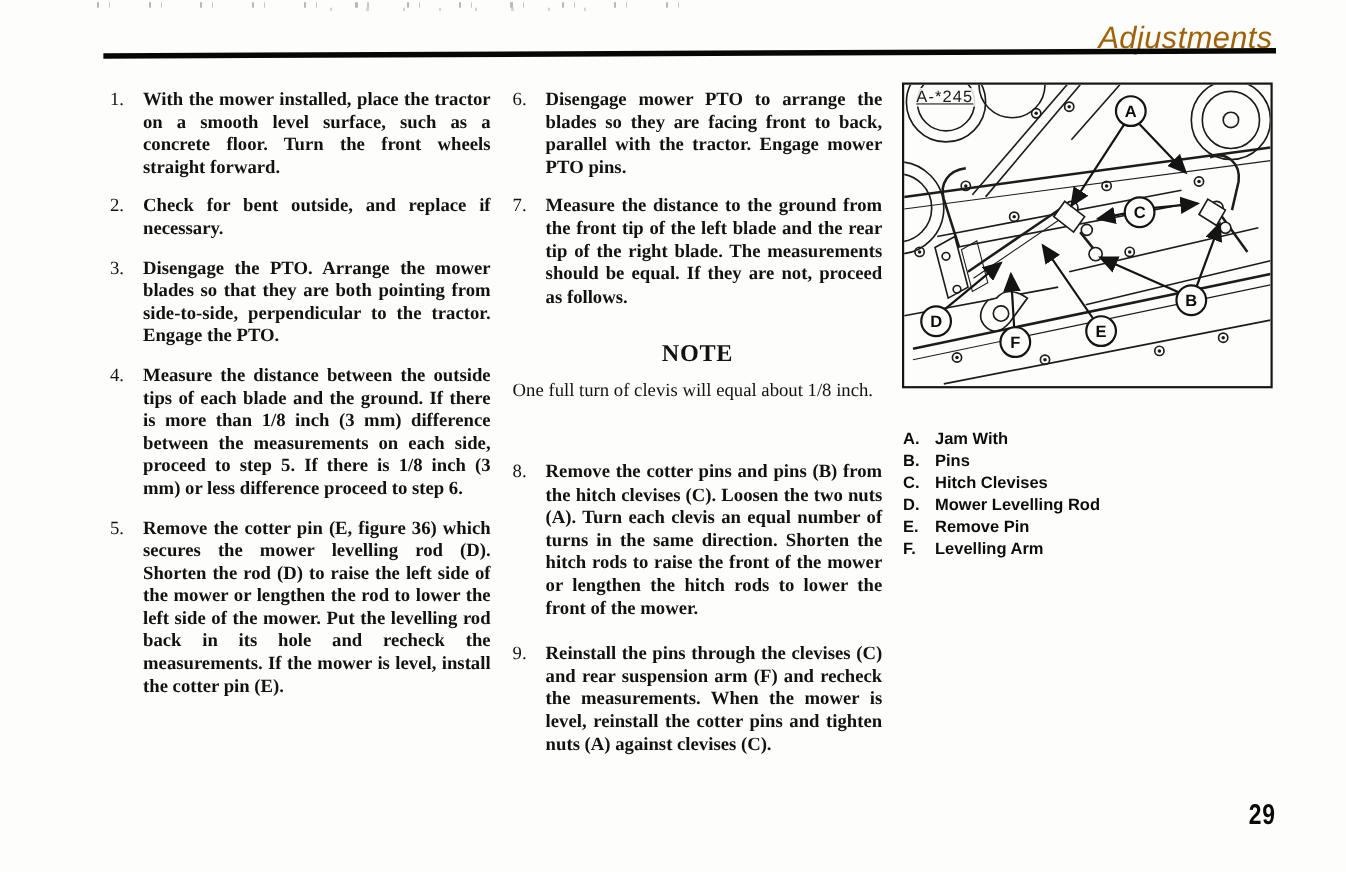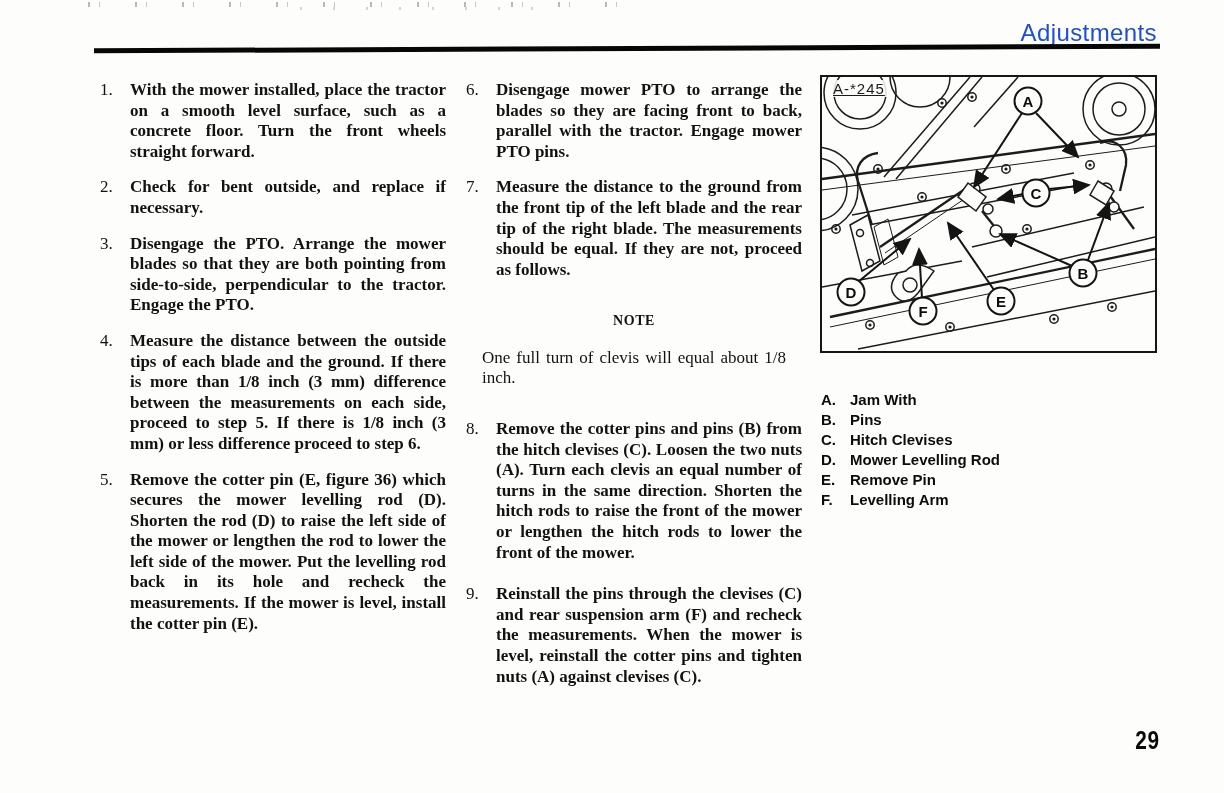--- a/index.html
+++ b/index.html
@@ -12,42 +12,42 @@
   .specks{
     position:absolute;left:88px;top:2px;width:556px;height:5px;opacity:.45;
     background:repeating-linear-gradient(90deg,#666 0 2px,transparent 2px 11px,#888 11px 12px,transparent 12px 47px);
   }
   .specks2{
     position:absolute;left:300px;top:7px;width:260px;height:3px;opacity:.3;
     background:repeating-linear-gradient(90deg,#777 0 2px,transparent 2px 33px);
   }
   .running-head{
     position:absolute;top:19px;right:67px;
-    font-family:"Liberation Sans",sans-serif;
-    font-size:24px;letter-spacing:.4px;color:#1d4ed8;
+    font-family:"Liberation Sans",sans-serif;font-style:italic;
+    font-size:28px;letter-spacing:.4px;color:#a16207;
   }
   .head-rule{
     position:absolute;left:94px;top:46px;width:1066px;height:5px;
     background:#070707;transform:rotate(-0.25deg);
   }
   
   .col{position:absolute;font-size:17px;line-height:20.6px;text-align:justify;}
   .col-left{left:100px;top:80px;width:346px;}
   .col-mid-top{left:466px;top:80px;width:336px;}
   .note-block{left:466px;top:311px;width:336px;}
   .col-mid-bottom{left:466px;top:419px;width:336px;}
   .step{display:flex;margin-bottom:15px;}
   .col-mid-bottom .step{margin-bottom:21px;}
   .step .num{flex:0 0 30px;text-align:left;}
   .step .txt{flex:1;font-weight:bold;}
   .note-h{
-    text-align:center;font-weight:bold;font-size:14px;letter-spacing:.6px;
+    text-align:center;font-weight:bold;font-size:22px;letter-spacing:.6px;
     margin:0 0 13px 0;
   }
-  .note-t{margin:16px;}
+  .note-t{margin:0;}
   
   .figure-box{
     position:absolute;left:820px;top:75px;width:337px;height:278px;
     border:2px solid #161616;box-sizing:border-box;background:#fdfdfb;
   }
   .figure-box svg{display:block;width:100%;height:100%;}
   .photo-id{
     position:absolute;left:8px;top:3px;
     font-family:"Liberation Sans",sans-serif;font-size:15px;letter-spacing:1px;color:#1a1a1a;
     background:rgba(253,253,251,.85);padding:0 3px;text-decoration:underline;

